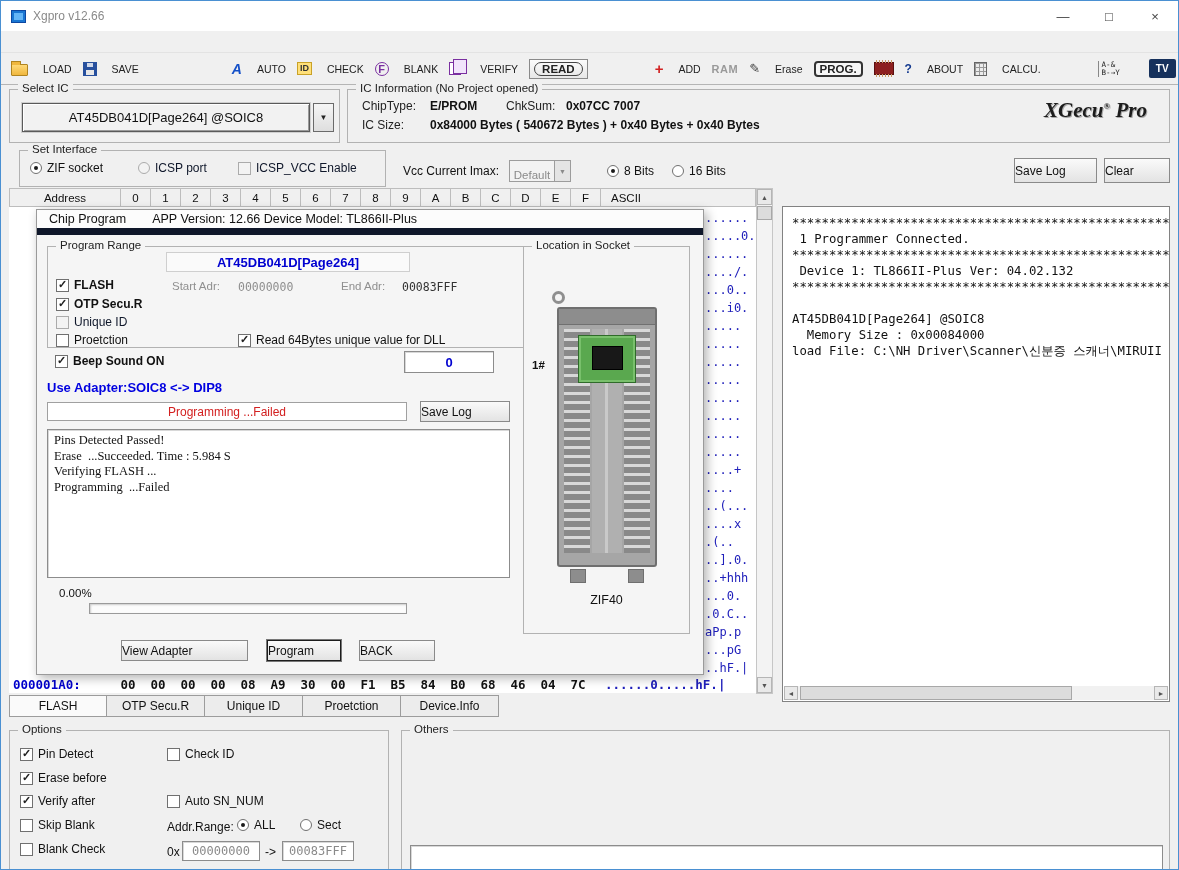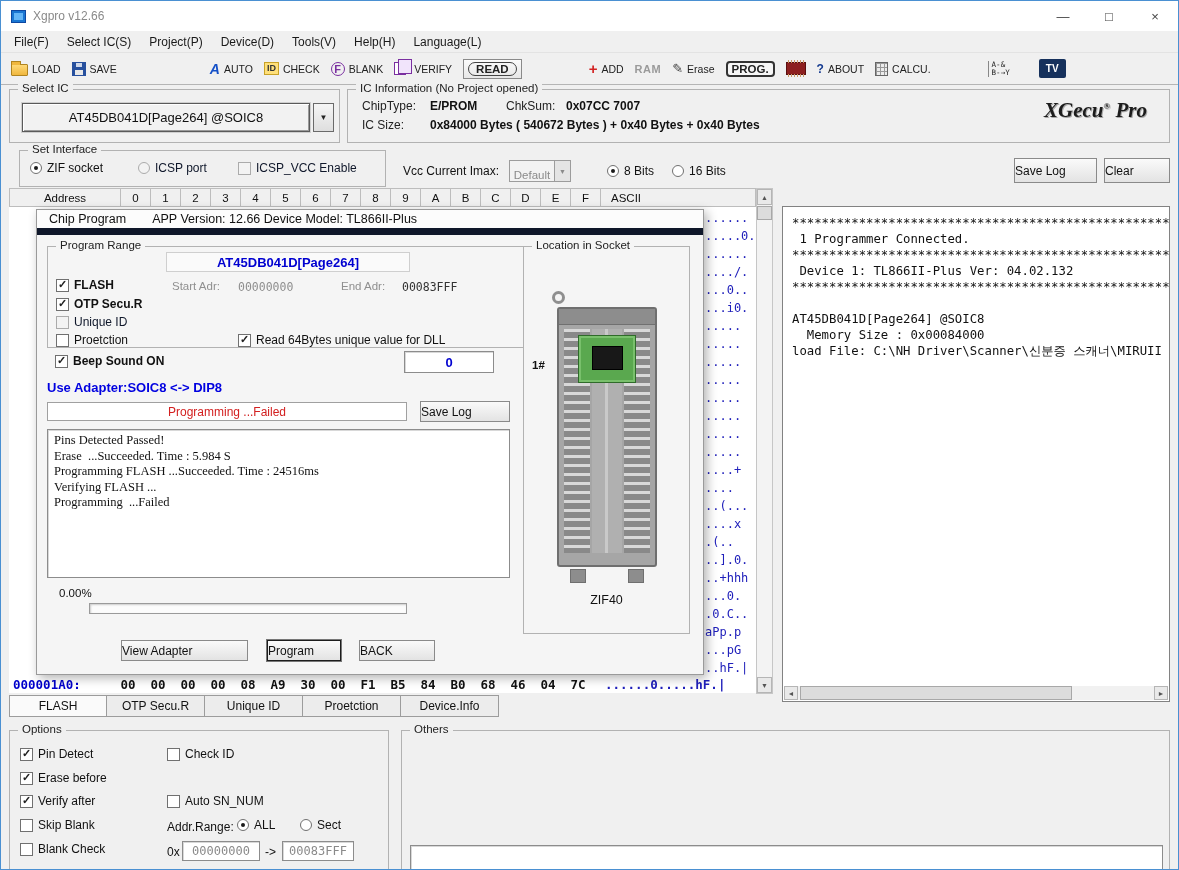--- a/index.html
+++ b/index.html
@@ -15,21 +15,21 @@
   .title-text{margin-left:7px;color:#8a8a8a}
   .win-controls{margin-left:auto;display:flex;height:100%}
   .win-btn{width:46px;display:flex;align-items:center;justify-content:center;color:#444;font-size:13px;cursor:default}
 
   
   .menubar{position:absolute;left:0;top:30px;width:100%;height:21px;display:flex;align-items:center;padding-left:4px;background:#f0f0f0}
   .menu-item{padding:2px 9px;color:#1a1a1a}
 
   
   .toolbar{position:absolute;left:0;top:51px;width:100%;height:33px;background:#f0f0f0;border-top:1px solid #e3e3e3;border-bottom:1px solid #b5b5b5;display:flex;align-items:center;padding:0 10px}
-  .tb-item{display:flex;align-items:center;gap:4px;margin-right:11px;font-size:10.5px;color:#222;white-space:nowrap}
+  .tb-item{display:flex;align-items:center;gap:15px;margin-right:11px;font-size:10.5px;color:#222;white-space:nowrap}
   .sp{flex:0 0 auto}
   .ic-folder{width:17px;height:12px;background:linear-gradient(#ffd977,#f0b73e);border:1px solid #b08420;border-radius:1px;position:relative;margin-top:2px}
   .ic-folder::before{content:"";position:absolute;top:-4px;left:-1px;width:8px;height:3px;background:#f0b73e;border:1px solid #b08420;border-bottom:none}
   .ic-floppy{width:14px;height:14px;background:#27509e;position:relative}
   .ic-floppy::before{content:"";position:absolute;left:3px;bottom:1px;width:8px;height:5px;background:#e8e8e8}
   .ic-floppy::after{content:"";position:absolute;left:4px;top:1px;width:6px;height:4px;background:#cfd8ea}
   .ic-auto{color:#1450c8;font-weight:bold;font-style:italic;font-size:14px}
   .ic-check{font-size:9px;font-weight:bold;color:#333;border:1px solid #c9a227;background:#ffe07a;padding:0 2px;line-height:11px}
   .ic-blank{color:#7a2fa0;font-weight:bold;font-size:11px;border:1px solid #7a2fa0;border-radius:50%;width:14px;height:14px;display:inline-flex;align-items:center;justify-content:center}
   .ic-verify{width:12px;height:13px;border:1px solid #7a2fa0;background:#fff;position:relative;margin-right:4px}
@@ -160,29 +160,20 @@
   <div class="titlebar">
     <span class="app-icon"></span>
     <span class="title-text">Xgpro v12.66</span>
     <div class="win-controls">
       <span class="win-btn">—</span>
       <span class="win-btn">□</span>
       <span class="win-btn">×</span>
     </div>
   </div>
 
-  <div class="menubar">
-      <span class="menu-item">File(F)</span>
-      <span class="menu-item">Select IC(S)</span>
-      <span class="menu-item">Project(P)</span>
-      <span class="menu-item">Device(D)</span>
-      <span class="menu-item">Tools(V)</span>
-      <span class="menu-item">Help(H)</span>
-      <span class="menu-item">Language(L)</span>
-    </div>
 
   <div class="toolbar">
     <div class="tb-item">
       <span class="ic-folder"></span>
       <span>LOAD</span>
     </div>
     <div class="tb-item">
       <span class="ic-floppy"></span>
       <span>SAVE</span>
     </div>
@@ -459,21 +450,20 @@
     <div class="adapter-text">Use Adapter:SOIC8 &lt;-&gt; DIP8</div>
 
     <div class="status-box">Programming  ...Failed</div>
     <div class="btn abs" style="left:383px;top:191px;width:90px;height:21px">
       <span>Save Log</span>
     </div>
 
     <div class="dlg-log">
         <div class="log-line">Pins Detected Passed!</div>
         <div class="log-line">Erase  ...Succeeded. Time : 5.984 S</div>
-        <div class="log-line">Programming FLASH ...Succeeded. Time : 24516ms</div>
         <div class="log-line">Verifying FLASH ...</div>
         <div class="log-line">Programming  ...Failed</div>
       </div>
 
     <span class="progress-label">0.00%</span>
     <div class="progress-bar"></div>
 
     <div class="btn abs" style="left:84px;top:430px;width:127px;height:21px">
       <span>View Adapter</span>
     </div>

